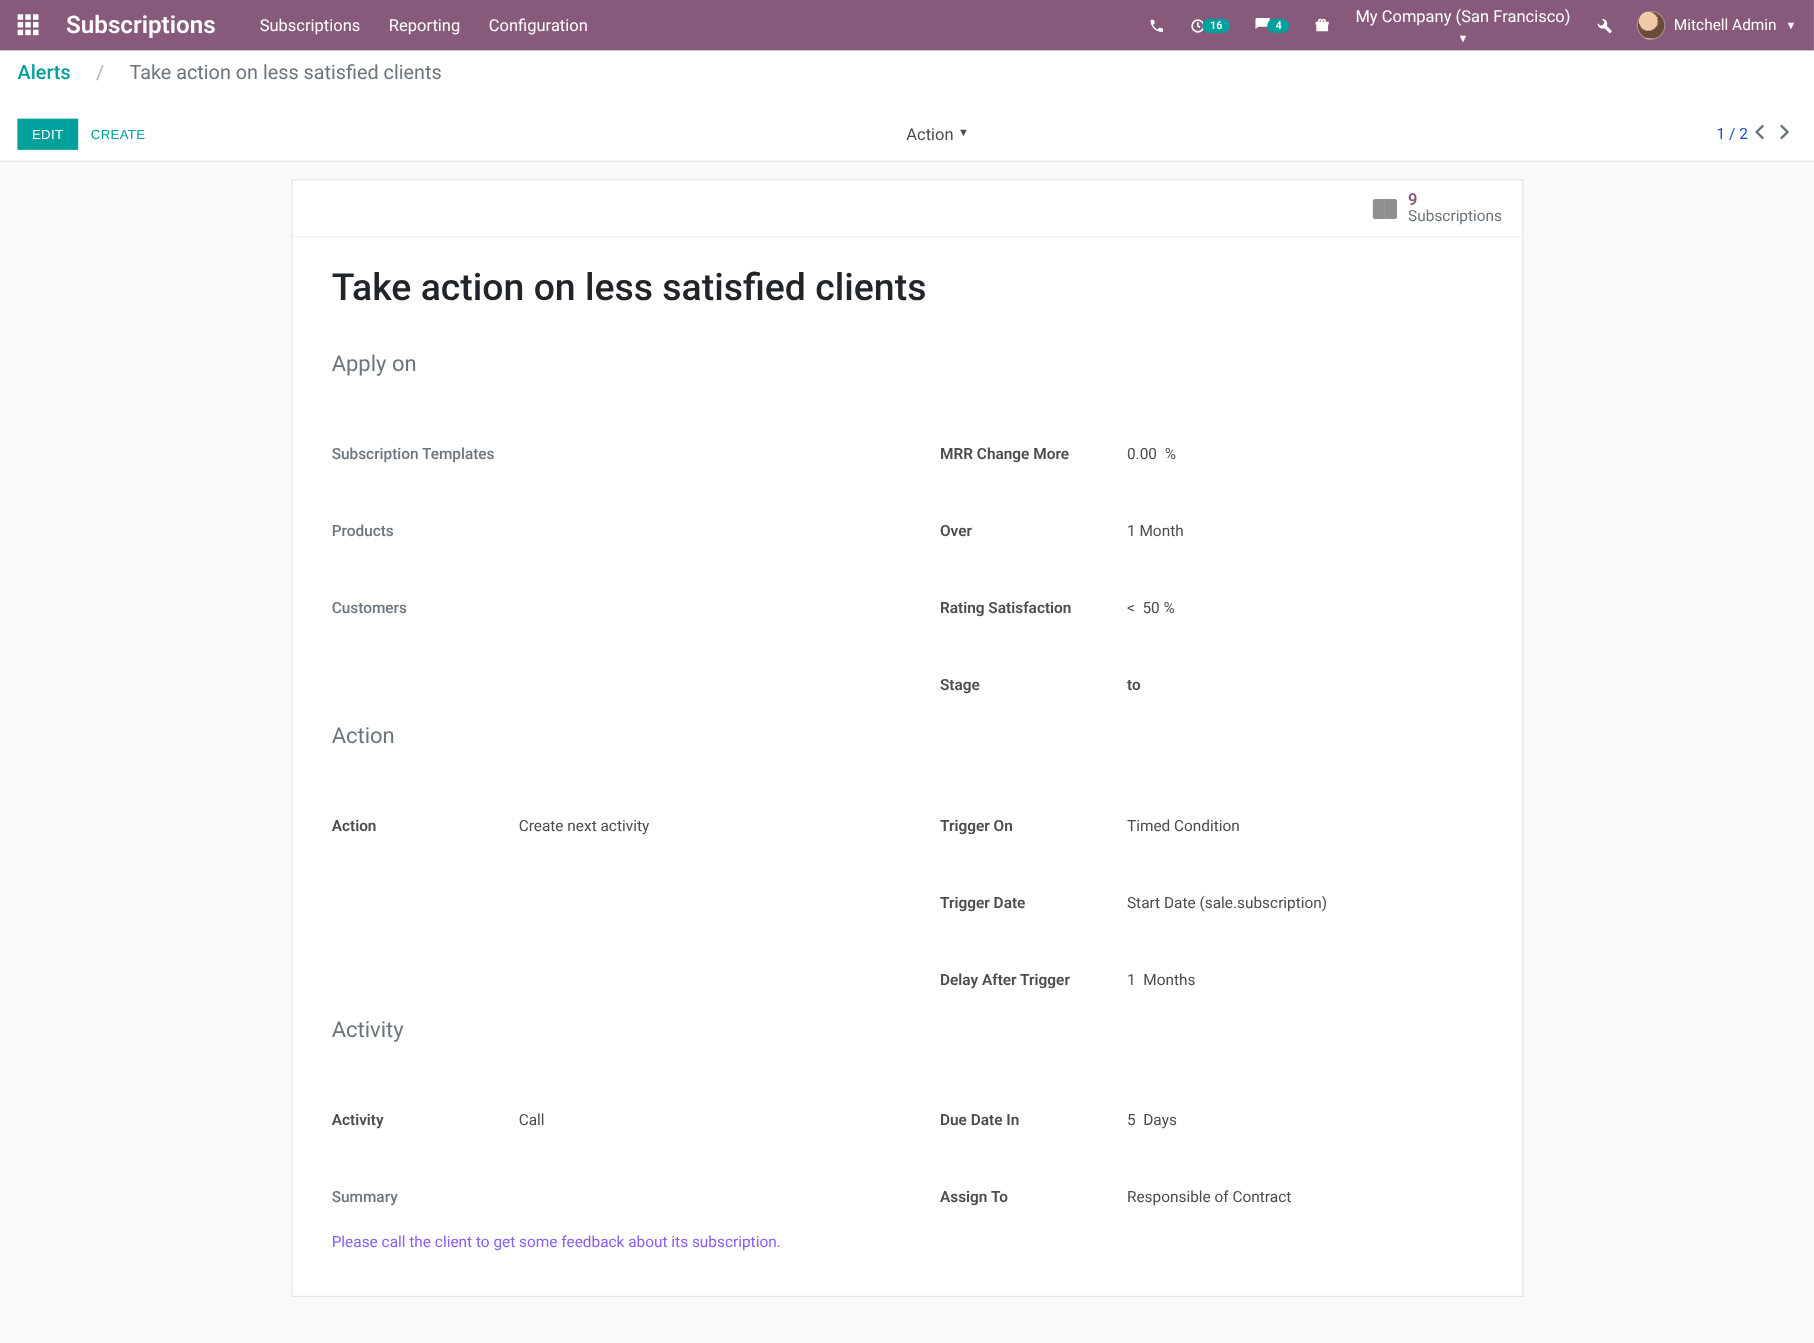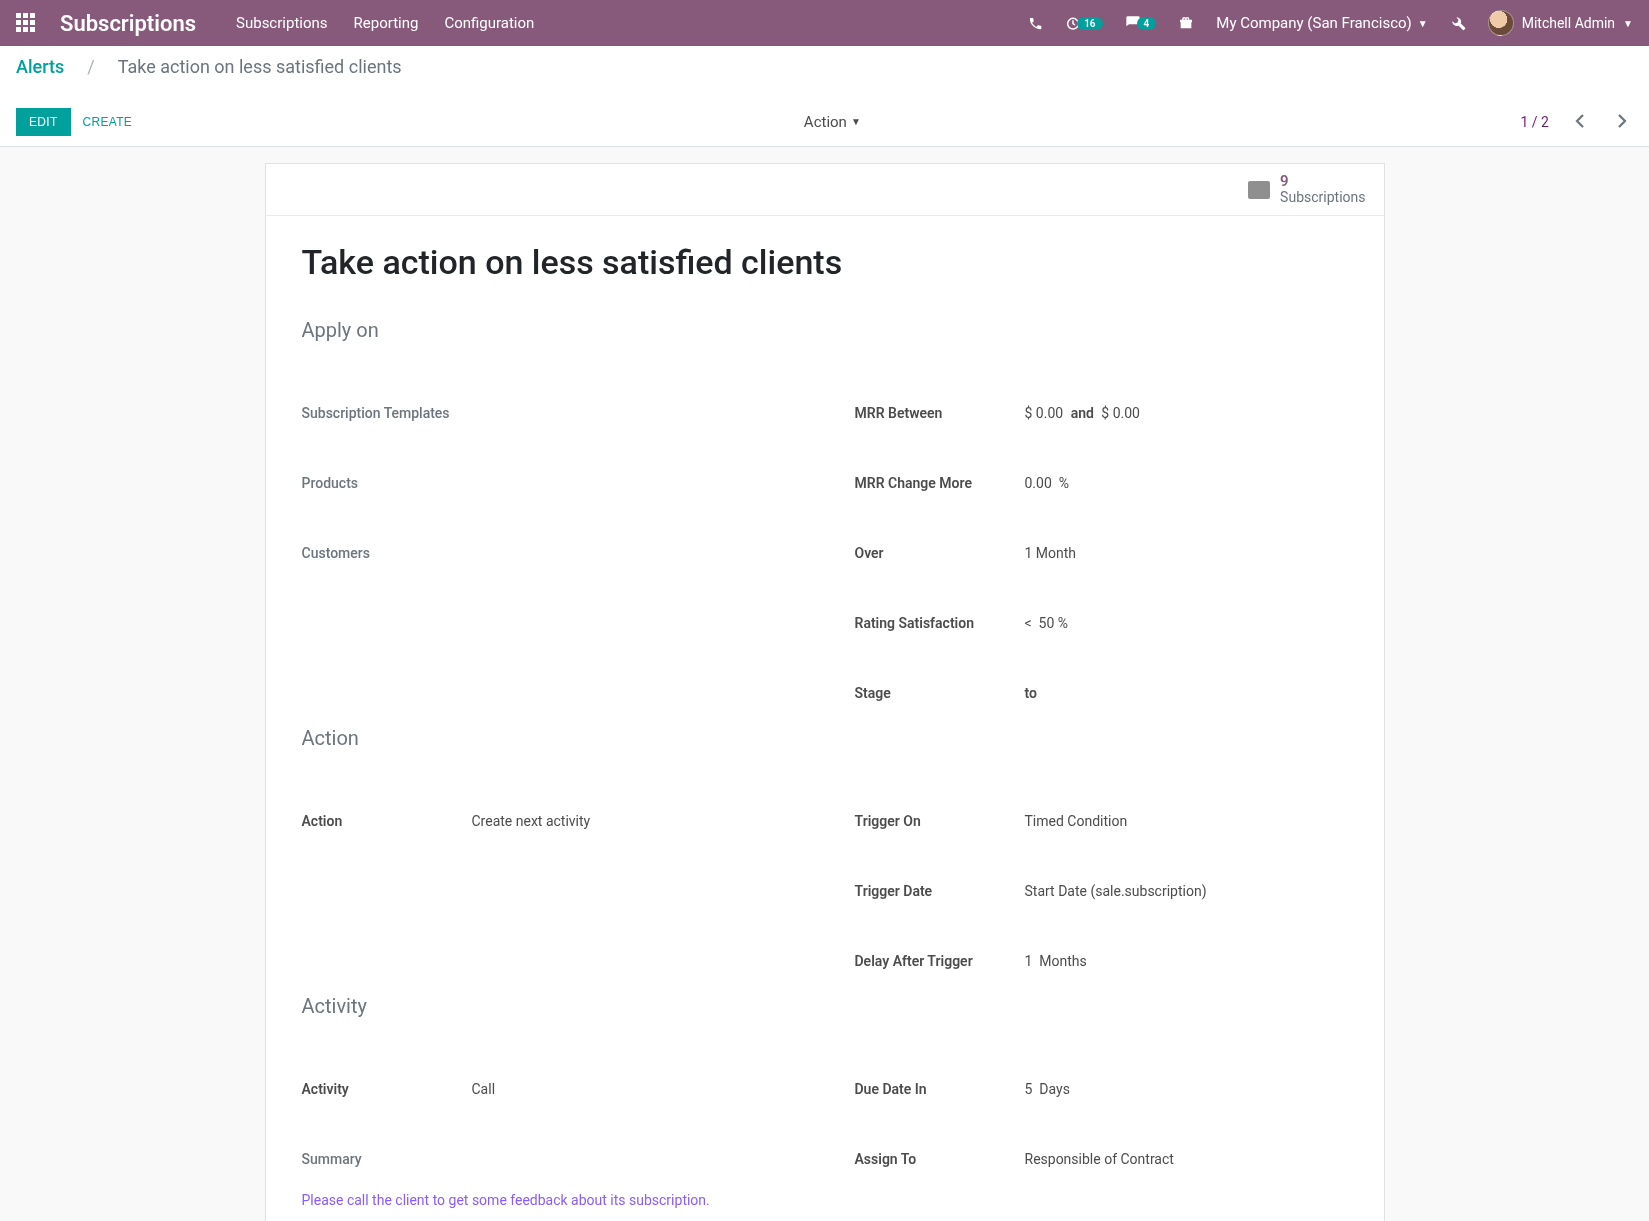--- a/index.html
+++ b/index.html
@@ -9,37 +9,37 @@
   .topnav { background: #875a7b; color: #fff; height: 46px; display: flex; align-items: center; padding: 0 16px; }
   .topnav .apps-icon { width: 20px; height: 20px; display: grid; grid-template-columns: repeat(3, 5px); grid-template-rows: repeat(3, 5px); gap: 2px; margin-right: 24px; cursor: pointer; }
   .topnav .apps-icon span { background: #fff; }
   .topnav .brand { font-size: 22px; font-weight: 600; color: #fff; margin-right: 40px; }
   .topnav .menu { display: flex; gap: 26px; }
   .topnav .menu a { color: #fff; text-decoration: none; font-size: 15px; }
   .topnav .spacer { flex: 1; }
   .topnav .right { display: flex; align-items: center; gap: 22px; }
   .topnav .ico { color: #fff; font-size: 15px; cursor: pointer; display: inline-flex; align-items: center; }
   .badge { background: #00a09d; color: #fff; border-radius: 10px; padding: 1px 7px; font-size: 10px; font-weight: 600; margin-left: -4px; }
-  .company-switch { display: flex; align-items: center; gap: 6px; color: #fff; font-size: 15px; cursor: pointer; }
+  .company-switch { display: flex; align-items: center; gap: 6px; color: #fff; font-size: 15px; cursor: pointer; flex-direction: column; }
   .user { display: flex; align-items: center; gap: 8px; color: #fff; cursor: pointer; text-align: center; }
   .avatar { width: 26px; height: 26px; border-radius: 50%; background: radial-gradient(circle at 40% 35%, #f0c9a8 0 40%, #6b4a3a 41% 100%); border: 1px solid rgba(255,255,255,0.4); }
   .caret { font-size: 10px; }
 
   
   .controlbar { background: #fff; border-bottom: 1px solid #dee2e6; padding: 10px 16px 0 16px; }
   .breadcrumb { font-size: 18px; color: #6c757d; margin-bottom: 30px; display:flex; align-items:center; gap:23px; }
   .breadcrumb a { color: #00a09d; text-decoration: none; font-weight: 500; }
   .breadcrumb .sep { color: #adb5bd; }
   .breadcrumb .current { color: #6c757d; }
   .toolbar { display: flex; align-items: center; padding-bottom: 10px; }
   .btn { padding: 6px 12px; font-size: 12px; border: 1px solid transparent; cursor: pointer; text-transform: uppercase; font-weight: 500; letter-spacing: .3px; }
   .btn-primary { background: #00a09d; color:#fff; border-color:#00a09d; }
   .btn-link { background:transparent; color:#00a09d; border:0; }
   .action-drop { margin-left: auto; margin-right: auto; color:#4c4c4c; font-size:15px; cursor:pointer; display:flex; align-items:center; gap:4px; }
-  .pager-area { display:flex; align-items:center; gap:20px; color:#701a75; }
+  .pager-area { display:flex; align-items:center; gap:0; color:#1d4ed8; }
   .pager-btn { color:#6c757d; cursor:pointer; font-size:18px; padding:4px 6px; }
 
   
   .content-wrap { display:flex; justify-content:center; padding: 16px 60px 40px 60px; }
   .sheet { background:#fff; border:1px solid #dee2e6; width: 100%; max-width: 1120px; }
   .sheet-header { border-bottom:1px solid #e9ecef; padding: 10px 18px; display:flex; justify-content:flex-end; }
   .statbox { display:flex; align-items:center; gap:10px; cursor:pointer; }
   .statbox .book-ico { width:22px; height:18px; position:relative; }
   .statbox .book-ico::before, .statbox .book-ico::after { content:""; position:absolute; top:0; width:11px; height:18px; background:#8f8f8f; border-radius:2px 0 0 2px; }
   .statbox .book-ico::after { left:11px; border-radius:0 2px 2px 0; background:#8f8f8f; }
@@ -174,28 +174,20 @@
             </div>
           <div class="field-row">
               <span class="field-label muted">Products</span>
             </div>
           <div class="field-row">
               <span class="field-label muted">Customers</span>
             </div>
         </div>
         <div class="col">
           <div class="field-row">
-            <span class="field-label">MRR Between</span>
-            <span class="field-val">
-              <span class="amt">$ 0.00</span>
-              <span class="connector">and</span>
-              <span class="amt">$ 0.00</span>
-            </span>
-          </div>
-          <div class="field-row">
             <span class="field-label">MRR Change More</span>
             <span class="field-val">
               <span>0.00</span>&nbsp;
               <span>%</span>
             </span>
           </div>
           <div class="field-row">
             <span class="field-label">Over</span>
             <span class="field-val">1 Month</span>
           </div>

